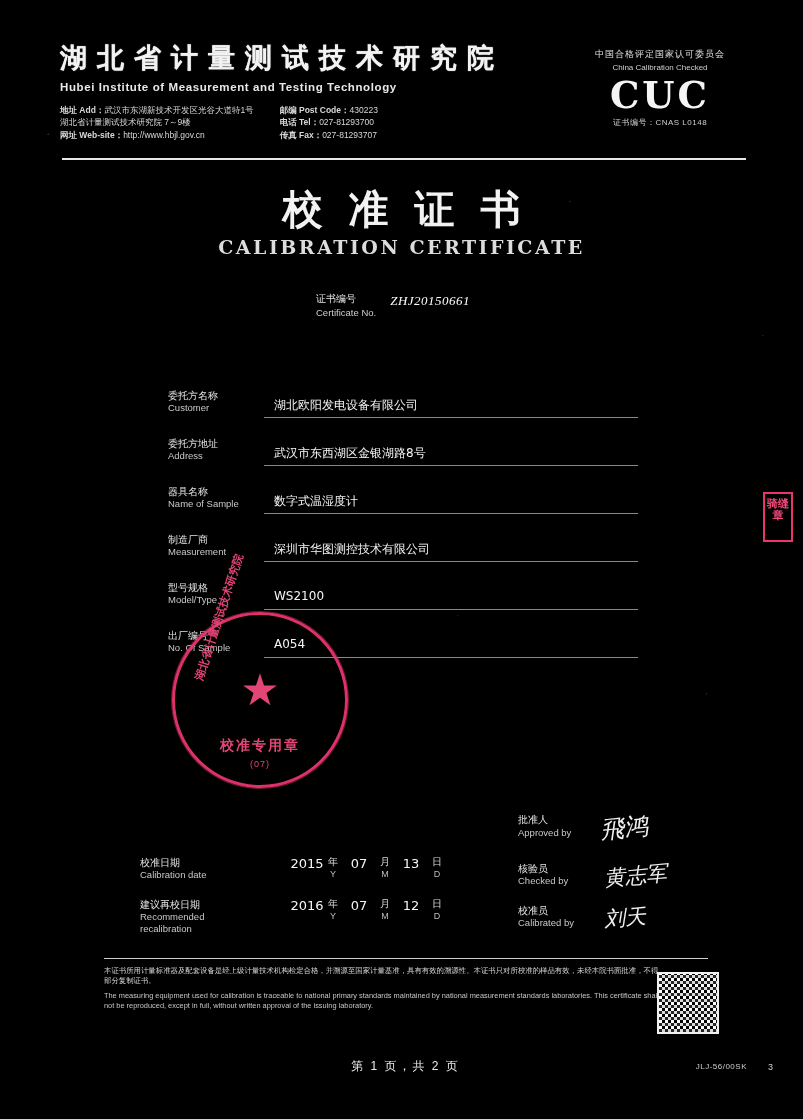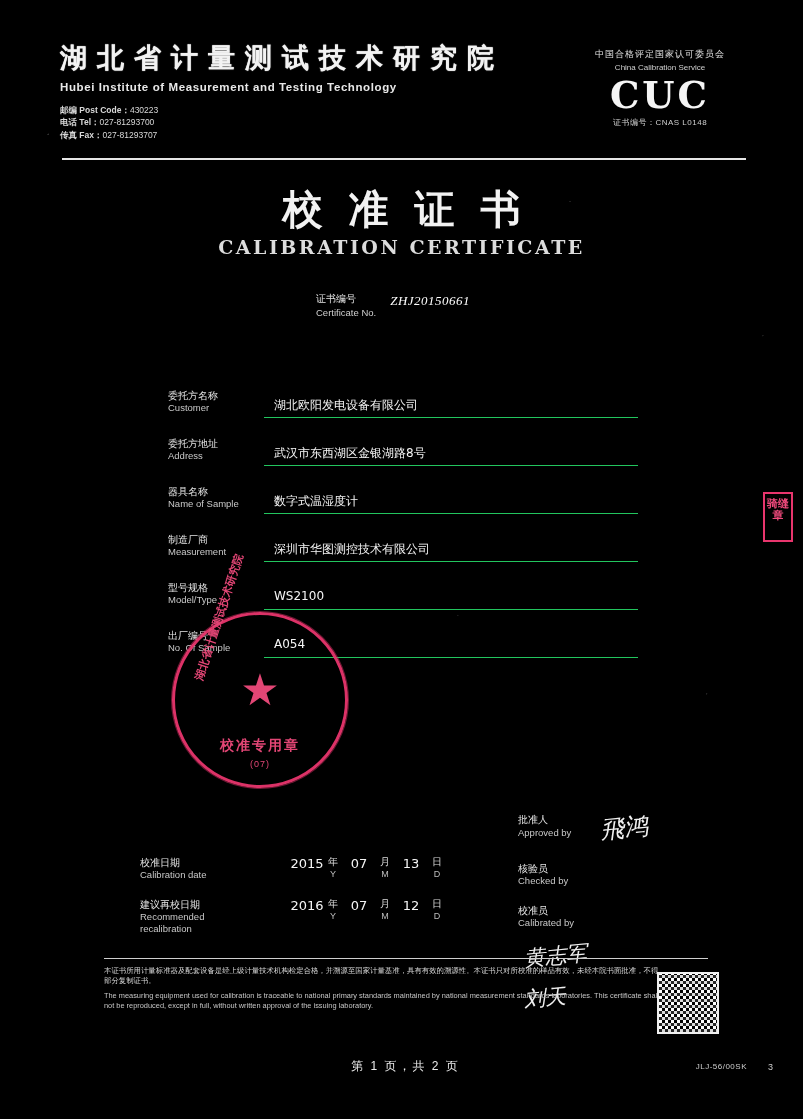--- a/index.html
+++ b/index.html
@@ -342,21 +342,20 @@
   .right-sigs {
     position: absolute;
     left: 518px;
     top: 862px;
     width: 260px;
   }
   .sig-row {
     display: flex;
     align-items: flex-start;
     height: 42px;
-    flex-direction: column;
   }
   .sig-label {
     width: 80px;
     flex: 0 0 80px;
     font-size: 10px;
     line-height: 1.3;
     color: #e4e4e4;
   }
   .sig-label .en { display: block; font-size: 9.5px; color: #c9c9c9; }
   .sig-val {
@@ -432,29 +431,34 @@
 
 <div class="page">
   <div class="noise"></div>
 
   <div class="header">
     <div class="org-zh">湖北省计量测试技术研究院</div>
     <div class="org-en">Hubei Institute of Measurement and Testing Technology</div>
 
     <div class="contact-block">
       <div class="contact-col">
+        <div class="row"><span class="lbl">地址  Add：</span><span>武汉市东湖新技术开发区光谷大道特1号</span></div>
+        <div class="row"><span class="lbl"></span><span>湖北省计量测试技术研究院  7～9楼</span></div>
+        <div class="row"><span class="lbl">网址  Web-site：</span><span>http://www.hbjl.gov.cn</span></div>
+      </div>
+      <div class="contact-col">
         <div class="row"><span class="lbl">邮编  Post Code：</span><span>430223</span></div>
         <div class="row"><span class="lbl">电话  Tel：</span><span>027-81293700</span></div>
         <div class="row"><span class="lbl">传真  Fax：</span><span>027-81293707</span></div>
       </div>
     </div>
 
     <div class="hdr-right">
       <div class="cnas-zh">中国合格评定国家认可委员会</div>
-      <div class="cnas-en">China Calibration Service</div>
+      <div class="cnas-en">China Calibration Checked</div>
       <div class="cuc">CUC</div>
       <div class="cuc-no">证书编号：CNAS L0148</div>
     </div>
   </div>
   <div class="hdr-rule"></div>
 
   <div class="title-zh">校准证书</div>
   <div class="title-en">CALIBRATION CERTIFICATE</div>
 
   <div class="certno">

